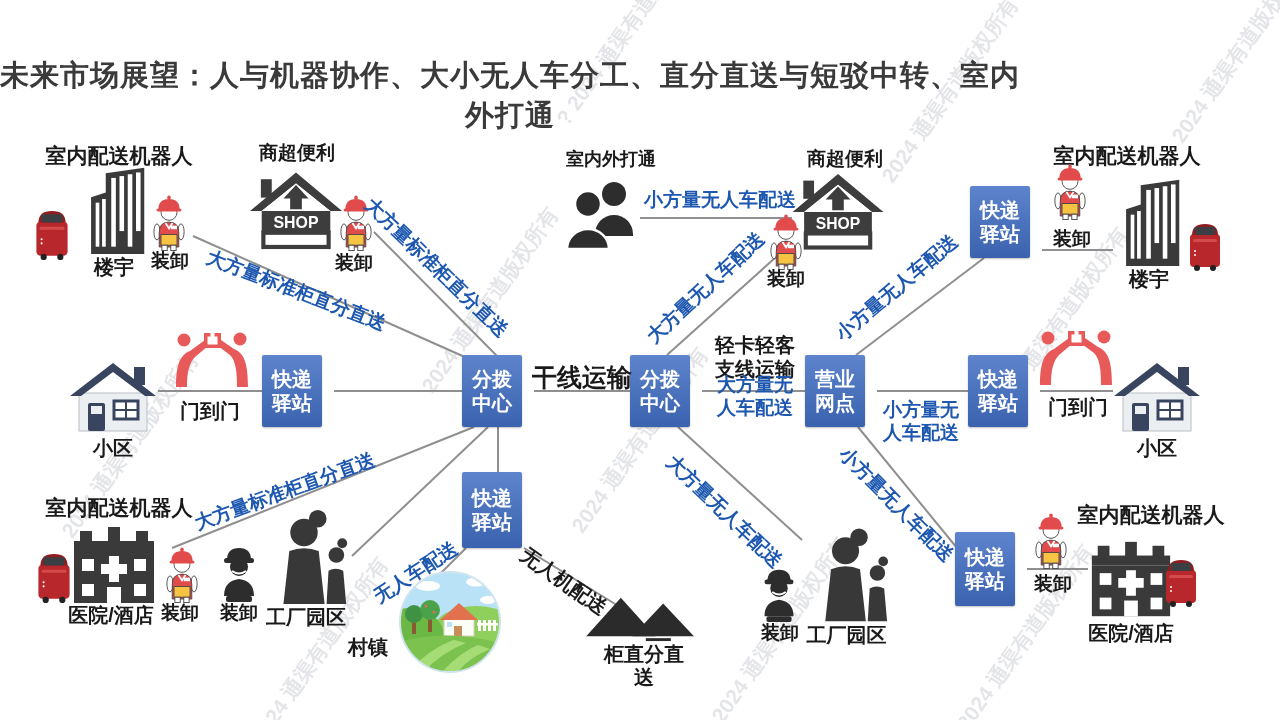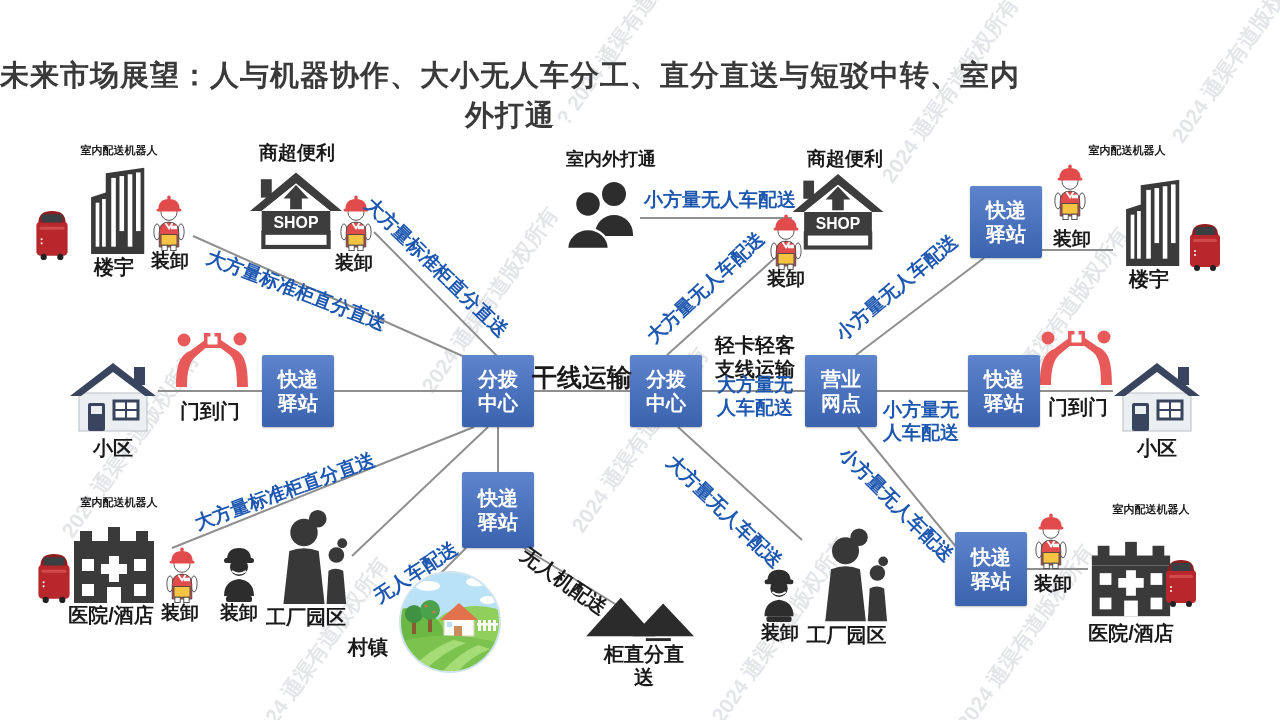--- a/index.html
+++ b/index.html
@@ -3,22 +3,22 @@
 <meta charset="utf-8">
 <style>
   html,body{margin:0;padding:0;background:#fff;}
   #stage{position:relative;width:1280px;height:720px;overflow:hidden;background:#fff;
          font-family:"Liberation Sans","DejaVu Sans",sans-serif;}
   .abs{position:absolute;}
   #title{position:absolute;left:0;top:56px;width:1020px;text-align:center;
          font-size:29px;font-weight:bold;color:#3a3a3a;letter-spacing:1px;}
   .lbl{position:absolute;font-weight:600;color:#1a1a1a;text-align:center;
        line-height:1.15;white-space:pre-line;font-size:19px;}
-  .cap{font-size:11px;}
-  .hub{position:absolute;width:72px;height:72px;border-radius:2px;
+  .cap{font-size:21px;}
+  .hub{position:absolute;width:60px;height:72px;border-radius:2px;
        background:linear-gradient(180deg,#5d84cc 0%,#3a62ae 100%);
        color:#fff;font-weight:bold;font-size:20px;line-height:1.22;
        display:flex;align-items:center;justify-content:center;text-align:center;
        white-space:pre-line;box-shadow:0 1px 2px rgba(0,0,0,.25);}
   .elabel{position:absolute;font-weight:bold;color:#1d57b0;font-size:19px;
           text-align:center;line-height:1.2;white-space:pre-line;}
   .elabel.black{color:#1a1a1a;font-weight:600;}
   .wm{position:absolute;font-size:21px;font-weight:600;color:rgba(120,126,138,.20);
       white-space:nowrap;transform:translate(-50%,-50%) rotate(-55deg);}
   svg text{font-family:"Liberation Sans","DejaVu Sans",sans-serif;}

